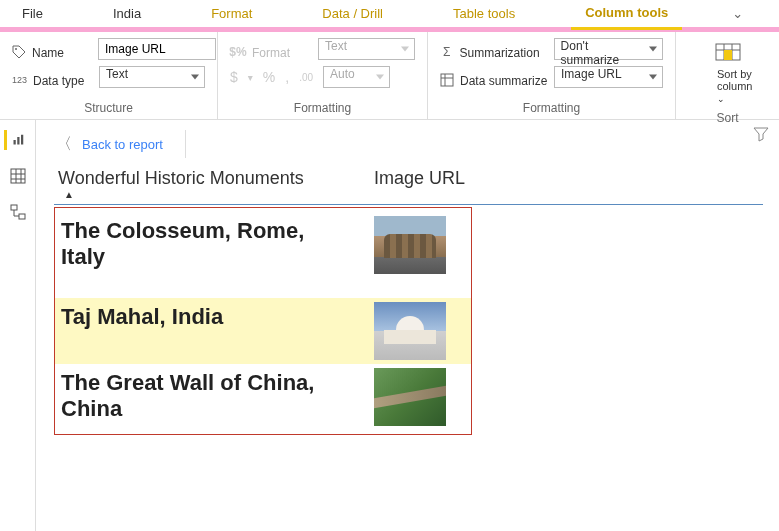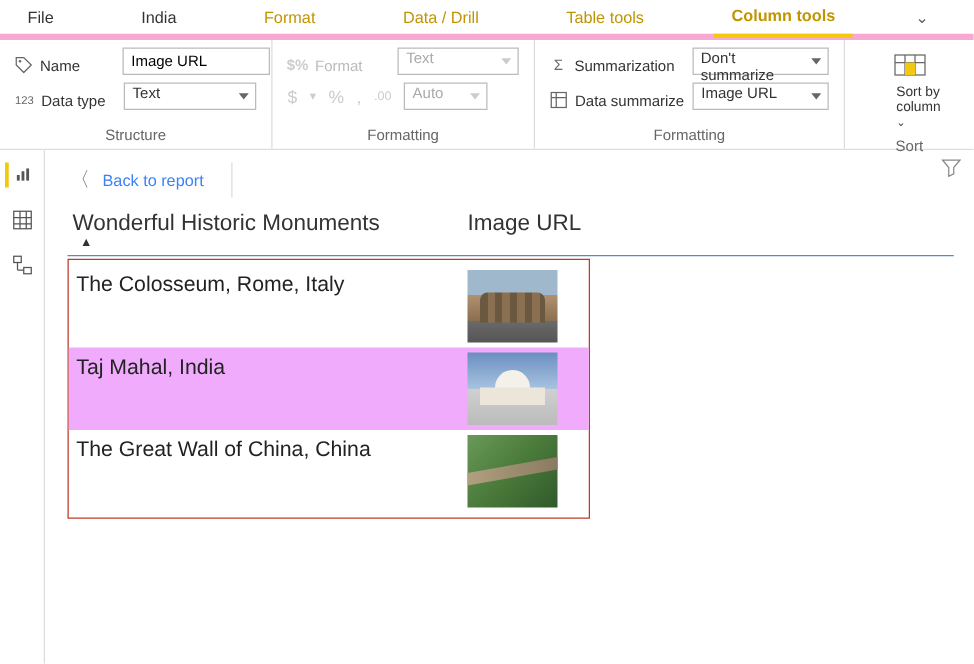--- a/index.html
+++ b/index.html
@@ -47,23 +47,23 @@
 
 .visual { margin-left: 2px; }
 .vheader { display: flex; border-bottom: 1px solid #5a8bbf; padding-bottom: 2px; gap: 16px; }
 .vcolh { font-size: 18px; color: #333; padding: 2px 4px; }
 .vcolh.c1 { width: 300px; }
 .vcolh.c2 { width: 110px; }
 .sortarrow { font-size: 10px; color: #333; padding-left: 6px; }
 
 .redbox { border: 1px solid #c0392b; margin-top: 2px; width: 418px; padding: 4px 0; }
 .vrow { display: flex; align-items: flex-start; }
-.vrow.sel { background: #f0abfc; }
+.vrow.sel { background: #fef9c3; margin-top: 20px; }
 .vcell { padding: 6px 6px; }
-.vcell.c1 { width: 300px; font-size: 17px; color: #222; }
+.vcell.c1 { width: 300px; font-size: 22px; color: #222; font-weight: bold; }
 .vcell.c2 { width: 110px; display: flex; justify-content: center; padding-top: 4px; padding-bottom: 4px; }
 .thumb { width: 72px; height: 58px; }
 
 
 .thumb.colosseum { background: linear-gradient(to bottom, #9fb8cc 0%, #9fb8cc 35%, #b09070 35%, #8a6f50 70%, #6a6a6a 70%, #555 100%); position: relative; }
 .thumb.colosseum::before { content:""; position:absolute; left:10px; top:18px; width:52px; height:24px; background: repeating-linear-gradient(90deg,#6b5840 0 6px,#8a7050 6px 12px); border-radius: 6px 6px 0 0; }
 .thumb.taj { background: linear-gradient(to bottom, #6a8fc0 0%, #a8c2e0 50%, #d0d0d0 50%, #bbb 100%); position: relative; }
 .thumb.taj::before { content:""; position:absolute; left:22px; top:14px; width:28px; height:28px; background:#f4f0ea; border-radius: 14px 14px 2px 2px; }
 .thumb.taj::after { content:""; position:absolute; left:10px; top:28px; width:52px; height:14px; background:#ece6da; }
 .thumb.wall { background: linear-gradient(135deg, #6a9a5a 0%, #4a7a3a 50%, #2f5a2a 100%); position: relative; }

